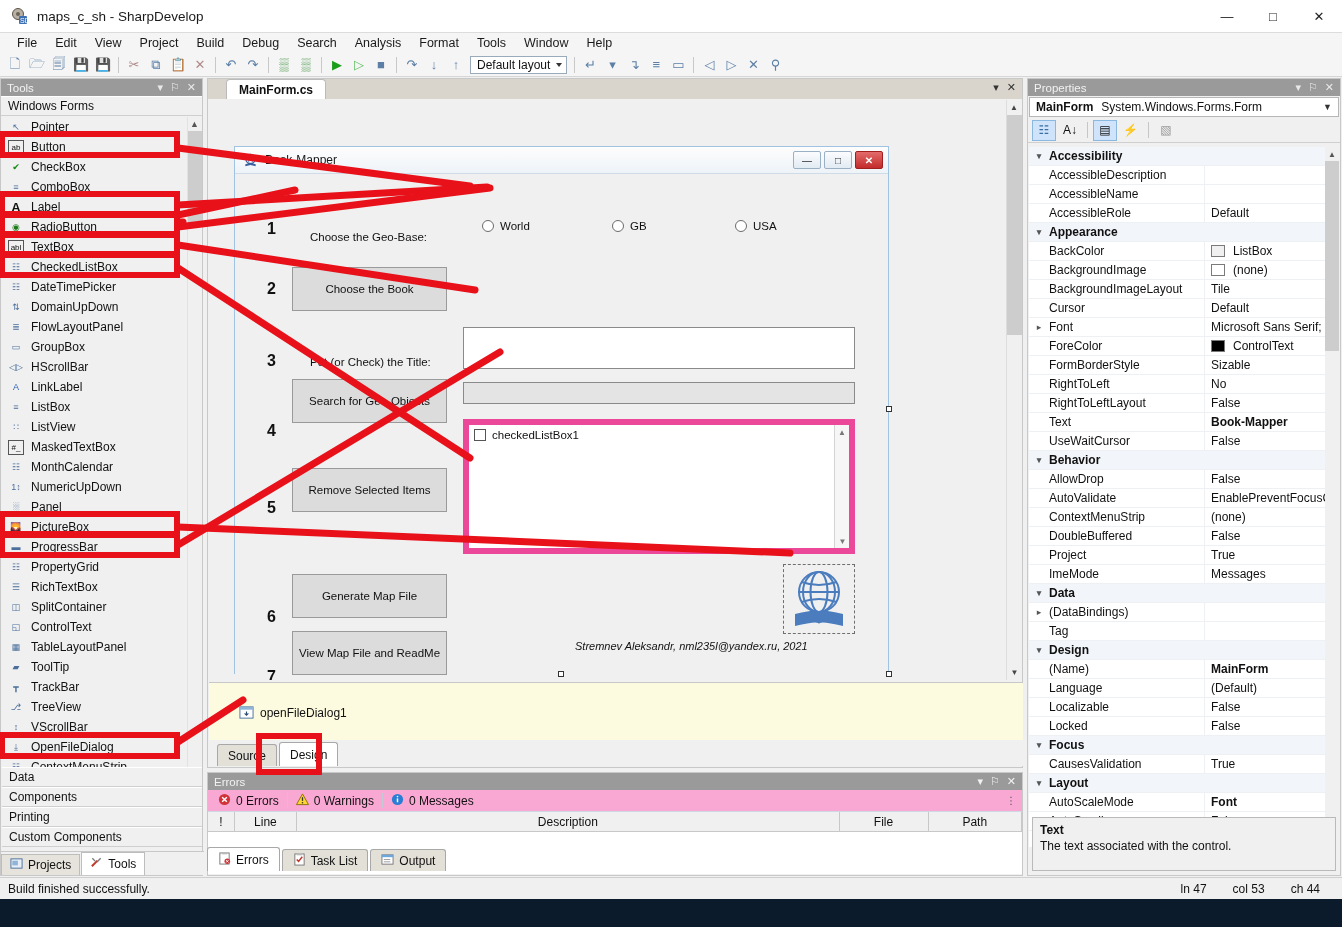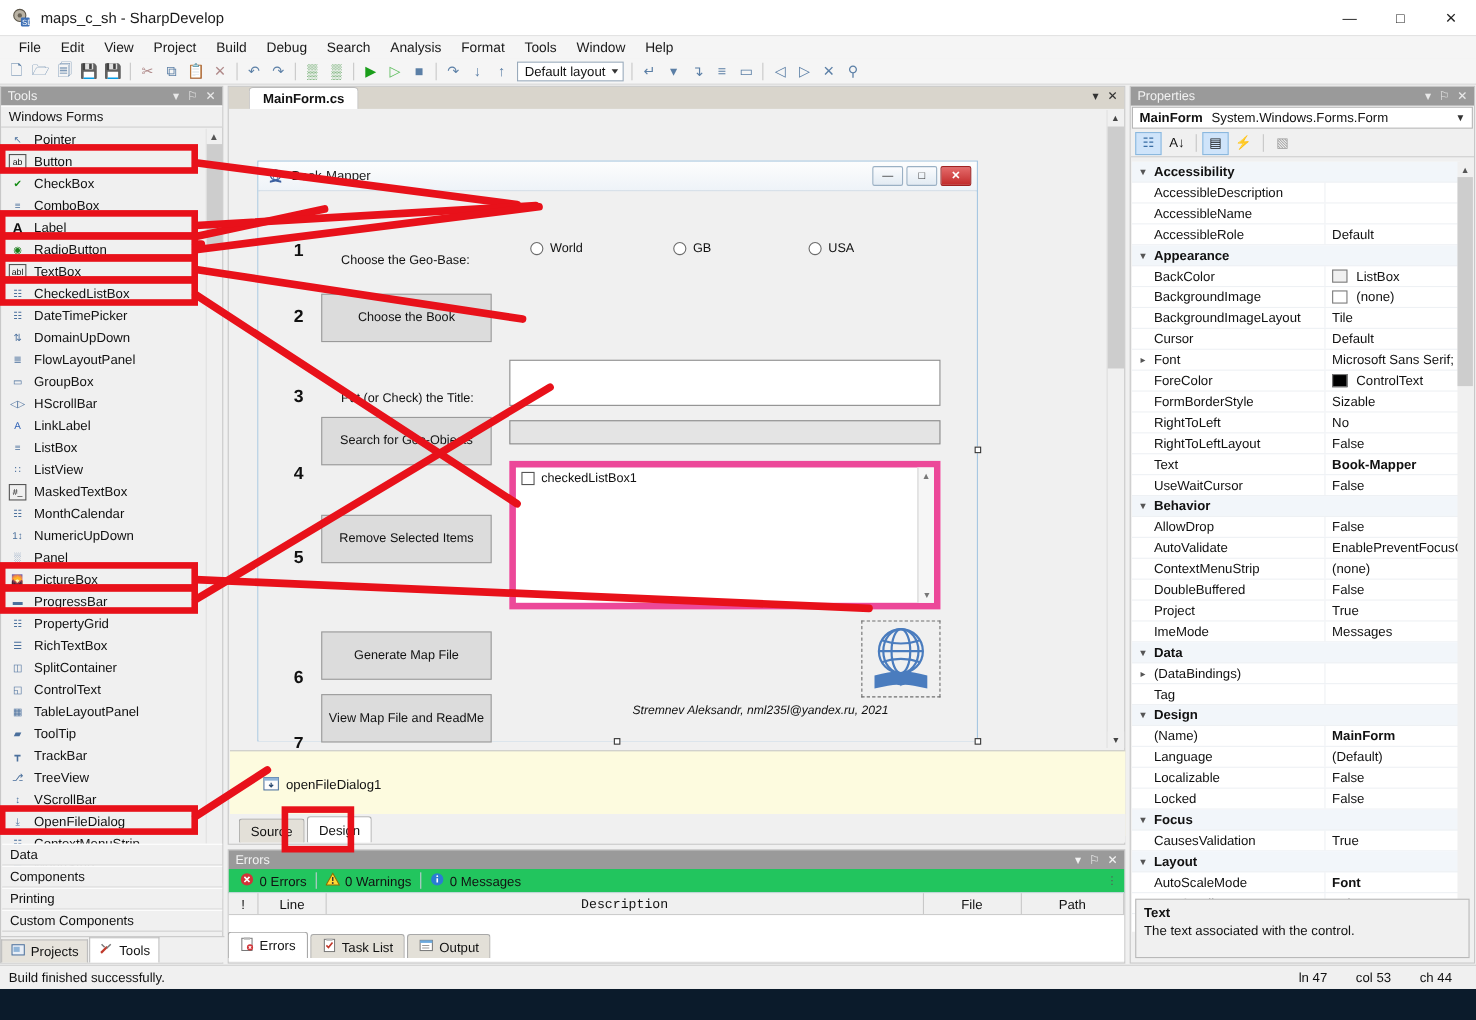--- a/index.html
+++ b/index.html
@@ -109,21 +109,21 @@
               display:flex; align-items:flex-end; padding-left:8px; }
   .vtab { height:22px; border:1px solid #a8a8a8; border-bottom:none; background:#e3e0d8;
           display:flex; align-items:center; padding:0 10px; font-size:12px; margin-right:2px; border-radius:3px 3px 0 0;}
   .vtab.active { background:#ffffff; height:24px; }
 
   
   .errpane { position:absolute; left:207px; top:772px; width:816px; height:104px; background:#f0f0f0;
              border:1px solid #c8c8c8; }
   .errhead { height:17px; background:#9a9a9a; color:#f2f2f2; display:flex; align-items:center; padding-left:6px; font-size:11.5px; }
   .errhead .ph-icons { margin-left:auto; display:flex; gap:7px; padding-right:6px; font-size:11px; }
-  .errtools { height:22px; background:#22c55e; display:flex; align-items:center; padding-left:4px; gap:2px;
+  .errtools { height:22px; background:#f9a8d4; display:flex; align-items:center; padding-left:4px; gap:2px;
               border-bottom:1px solid #cfd9e4;text-align:center; }
   .etb { display:flex; align-items:center; gap:5px; padding:2px 6px; font-size:12px; }
   .etbsep { width:1px; height:15px; background:#c2cbd5; }
   .errcols { height:20px; background:#f0f0f0; display:flex; border-bottom:1px solid #c8c8c8; font-size:12px; }
   .ecol { border-right:1px solid #c8c8c8; display:flex; align-items:center; justify-content:center; }
   .errbody { height:42px; background:#fff; }
   .errtabs { position:absolute; left:207px; bottom:28px; width:260px; height:23px; display:flex; align-items:flex-end; }
 
   
   .props { position:absolute; left:1027px; top:78px; width:314px; height:798px; background:#f0f0f0;
@@ -597,21 +597,21 @@
               <circle cx="7" cy="3.8" r="0.9" fill="#fff"></circle>
             </svg>
         </span>
         <span>0 Messages</span>
       </div>
       <span style="margin-left:auto;padding-right:6px;font-size:10px;color:#555">⋮</span>
     </div>
     <div class="errcols" id="errcols">
         <div class="ecol" style="width: 30px;">!</div>
         <div class="ecol" style="width: 70px;">Line</div>
-        <div class="ecol" style="width: 610px; font-family: Liberation Mono, monospace;">Description</div>
+        <div class="ecol" style="width: 610px;">Description</div>
         <div class="ecol" style="width: 100px;">File</div>
         <div class="ecol" style="width: 105px;">Path</div>
       </div>
     <div class="errbody"></div>
   </div>
   <div class="errtabs" id="errtabs">
       <div class="vtab active">
         <span style="margin-right: 5px;"><svg width="13" height="13" viewBox="0 0 14 14">
             <rect x="2" y="1" width="10" height="12" fill="#fff" stroke="#777"></rect>
             <rect x="4" y="0" width="6" height="2.5" fill="#b9b9b9"></rect>

